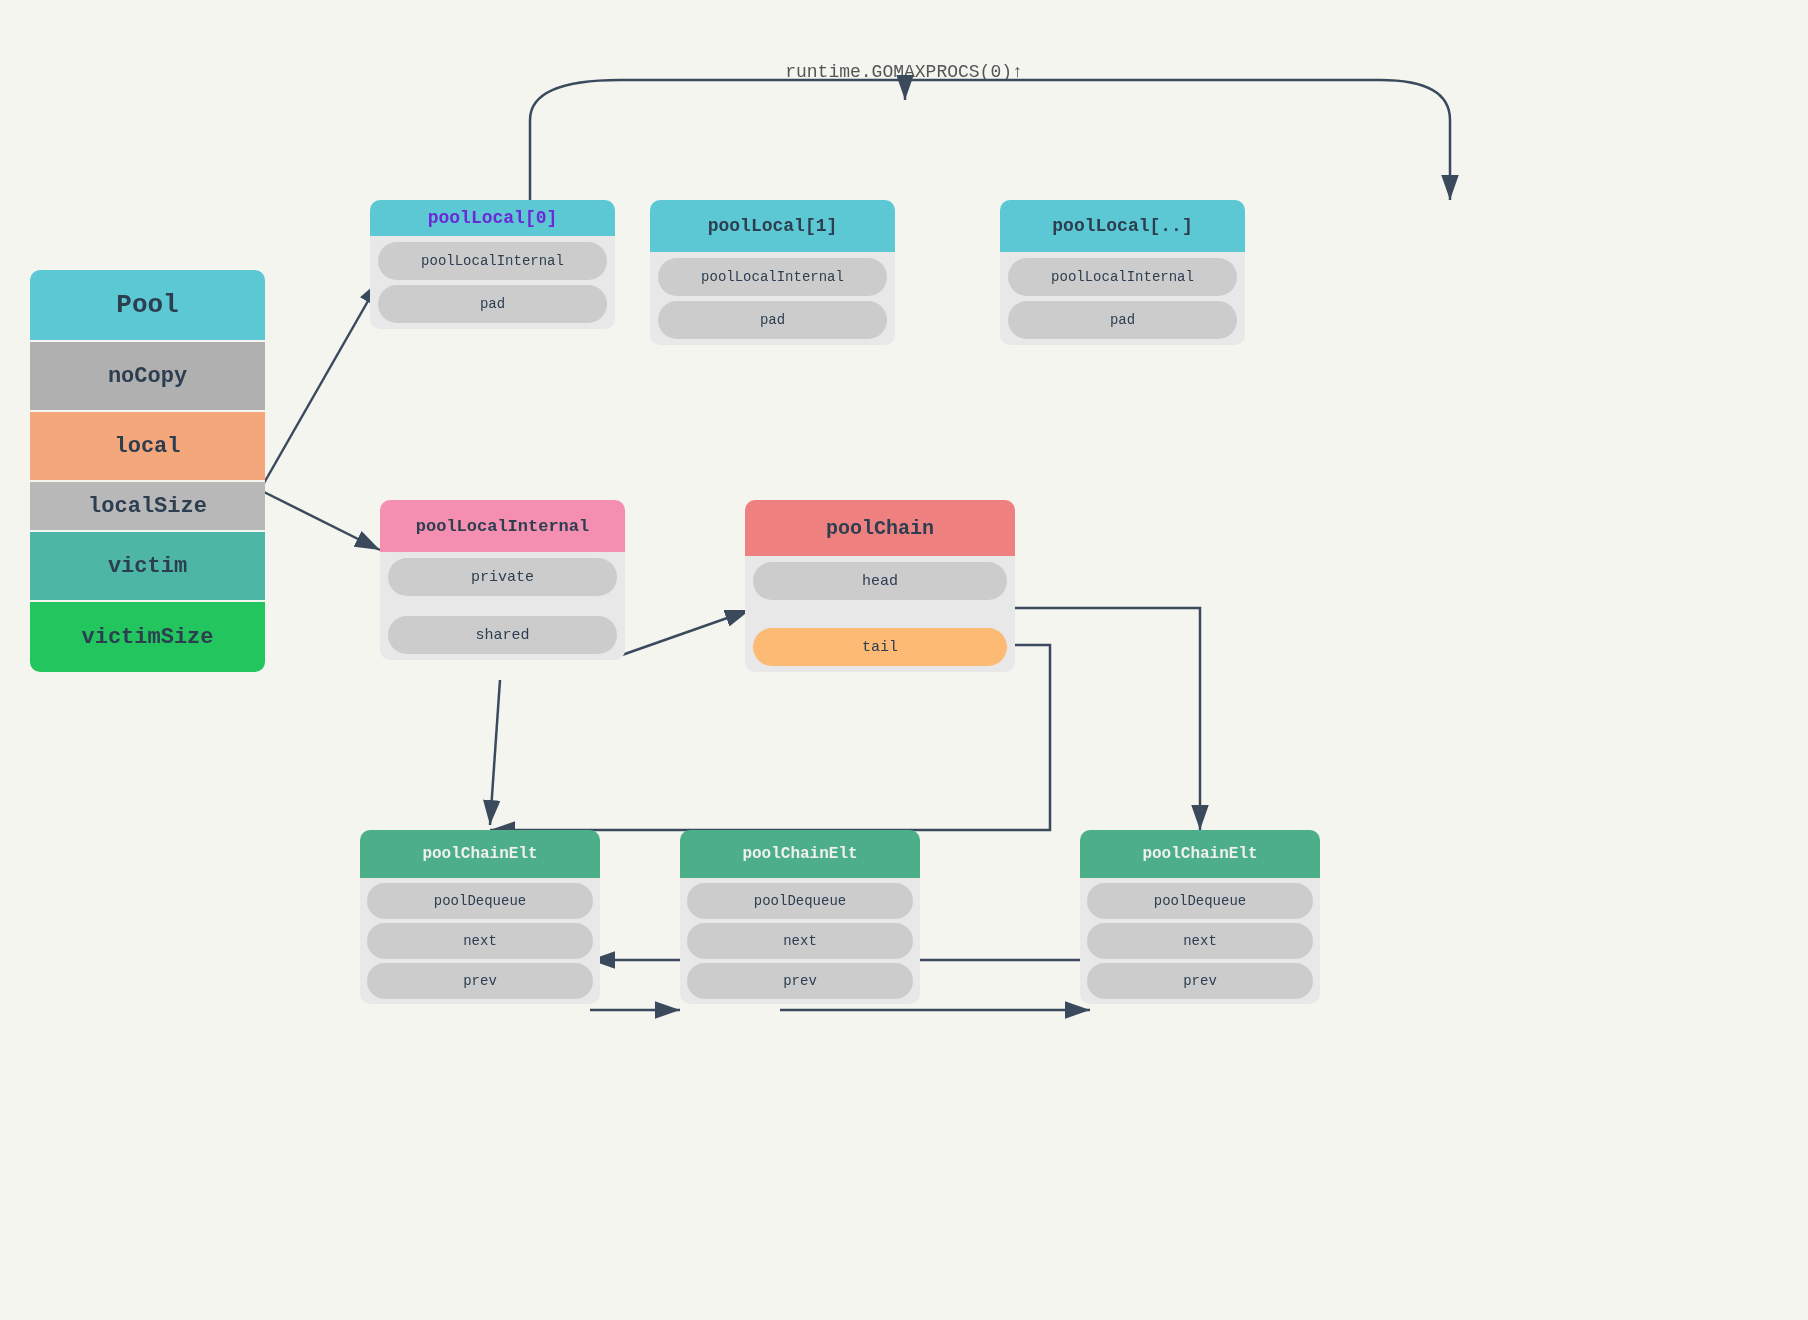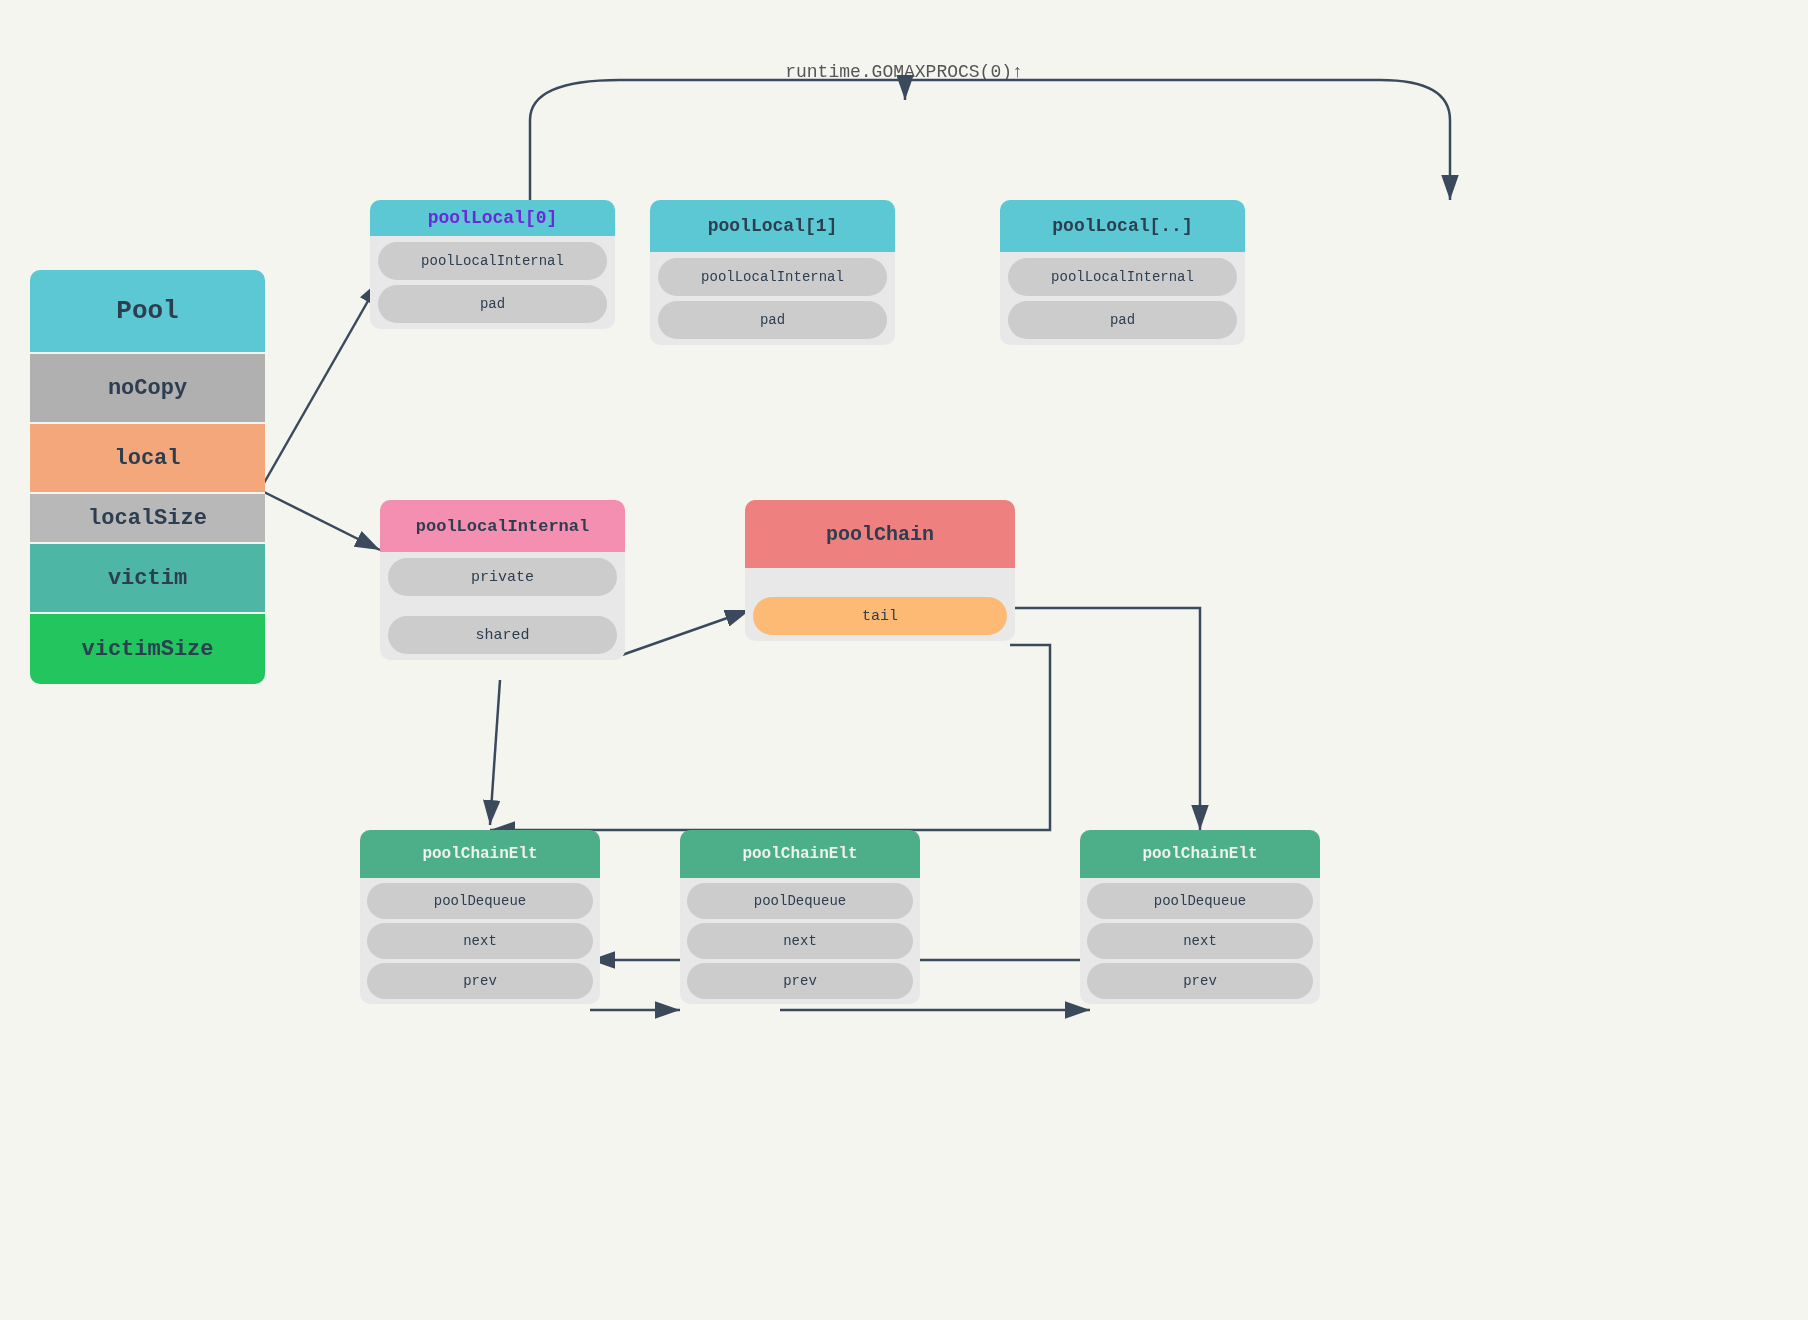--- a/index.html
+++ b/index.html
@@ -76,21 +76,21 @@
     <line x1="1090" y1="960" x2="780" y2="960" stroke="#3a4a5c" stroke-width="2.5" marker-end="url(#arrowhead)"></line>
 
     <line x1="680" y1="960" x2="590" y2="960" stroke="#3a4a5c" stroke-width="2.5" marker-end="url(#arrowhead)"></line>
 
     <line x1="590" y1="1010" x2="680" y2="1010" stroke="#3a4a5c" stroke-width="2.5" marker-end="url(#arrowhead)"></line>
     <line x1="780" y1="1010" x2="1090" y2="1010" stroke="#3a4a5c" stroke-width="2.5" marker-end="url(#arrowhead)"></line>
   </svg>
 
   <div style="position:absolute; left:30px; top:270px; width:235px; border-radius:10px; overflow:hidden; display:flex; flex-direction:column;">
 
-    <div style="height:84px; background:#5bc8d4; display:flex; align-items:center; justify-content:center; font-size:26px; font-weight:bold; font-family:'Courier New',monospace; color:#2c3e50; border-bottom:2px solid #f5f5f0;">
+    <div style="height:72px; background:#5bc8d4; display:flex; align-items:center; justify-content:center; font-size:26px; font-weight:bold; font-family:'Courier New',monospace; color:#2c3e50; border-bottom:2px solid #f5f5f0;">
       <span>Pool</span>
     </div>
 
     <div style="height:70px; background:#b0b0b0; display:flex; align-items:center; justify-content:center; font-size:22px; font-weight:bold; font-family:'Courier New',monospace; color:#2c3e50; border-bottom:2px solid #f5f5f0;">
       <span>noCopy</span>
     </div>
 
     <div style="height:70px; background:#f4a77a; display:flex; align-items:center; justify-content:center; font-size:22px; font-weight:bold; font-family:'Courier New',monospace; color:#2c3e50; border-bottom:2px solid #f5f5f0;">
       <span>local</span>
     </div>
@@ -134,22 +134,23 @@
 
   <div style="position:absolute; left:380px; top:500px; width:245px; border-radius:10px; overflow:hidden;">
     <div style="background:#f48fb1; height:52px; display:flex; align-items:center; justify-content:center; font-size:17px; font-weight:bold; font-family:'Courier New',monospace; color:#2c3e50;">poolLocalInternal</div>
     <div style="background:#e8e8e8; padding:6px 8px; display:flex; flex-direction:column; gap:20px;">
       <div style="background:#cccccc; border-radius:20px; height:38px; display:flex; align-items:center; justify-content:center; font-size:15px; font-family:'Courier New',monospace; color:#2c3e50;">private</div>
       <div style="background:#cccccc; border-radius:20px; height:38px; display:flex; align-items:center; justify-content:center; font-size:15px; font-family:'Courier New',monospace; color:#2c3e50;">shared</div>
     </div>
   </div>
 
   <div style="position:absolute; left:745px; top:500px; width:270px; border-radius:10px; overflow:hidden;">
-    <div style="background:#ef8080; height:68px; display:flex; align-items:center; justify-content:center; font-size:20px; font-weight:bold; font-family:'Courier New',monospace; color:#2c3e50;">poolChain</div>
+    <div style="background:#ef8080; height:56px; display:flex; align-items:center; justify-content:center; font-size:20px; font-weight:bold; font-family:'Courier New',monospace; color:#2c3e50;">poolChain</div>
     <div style="background:#e8e8e8; padding:6px 8px; display:flex; flex-direction:column; gap:5px;">
+      <div style="background:#cccccc; border-radius:20px; height:38px; display:flex; align-items:center; justify-content:center; font-size:15px; font-family:'Courier New',monospace; color:#2c3e50;">head</div>
       <div style="background:#fdba74; border-radius:20px; height:38px; display:flex; align-items:center; justify-content:center; font-size:15px; font-family:'Courier New',monospace; color:#2c3e50;margin-top:23px;">tail</div>
     </div>
   </div>
 
   <div style="position:absolute; left:360px; top:830px; width:240px; border-radius:10px; overflow:hidden;">
     <div style="background:#4caf8a; height:48px; display:flex; align-items:center; justify-content:center; font-size:16px; font-weight:bold; font-family:'Courier New',monospace; color:#f0f0f0;">poolChainElt</div>
     <div style="background:#e8e8e8; padding:5px 7px; display:flex; flex-direction:column; gap:4px;">
       <div style="background:#cccccc; border-radius:20px; height:36px; display:flex; align-items:center; justify-content:center; font-size:14px; font-family:'Courier New',monospace; color:#2c3e50;">poolDequeue</div>
       <div style="background:#cccccc; border-radius:20px; height:36px; display:flex; align-items:center; justify-content:center; font-size:14px; font-family:'Courier New',monospace; color:#2c3e50;">next</div>
       <div style="background:#cccccc; border-radius:20px; height:36px; display:flex; align-items:center; justify-content:center; font-size:14px; font-family:'Courier New',monospace; color:#2c3e50;">prev</div>

